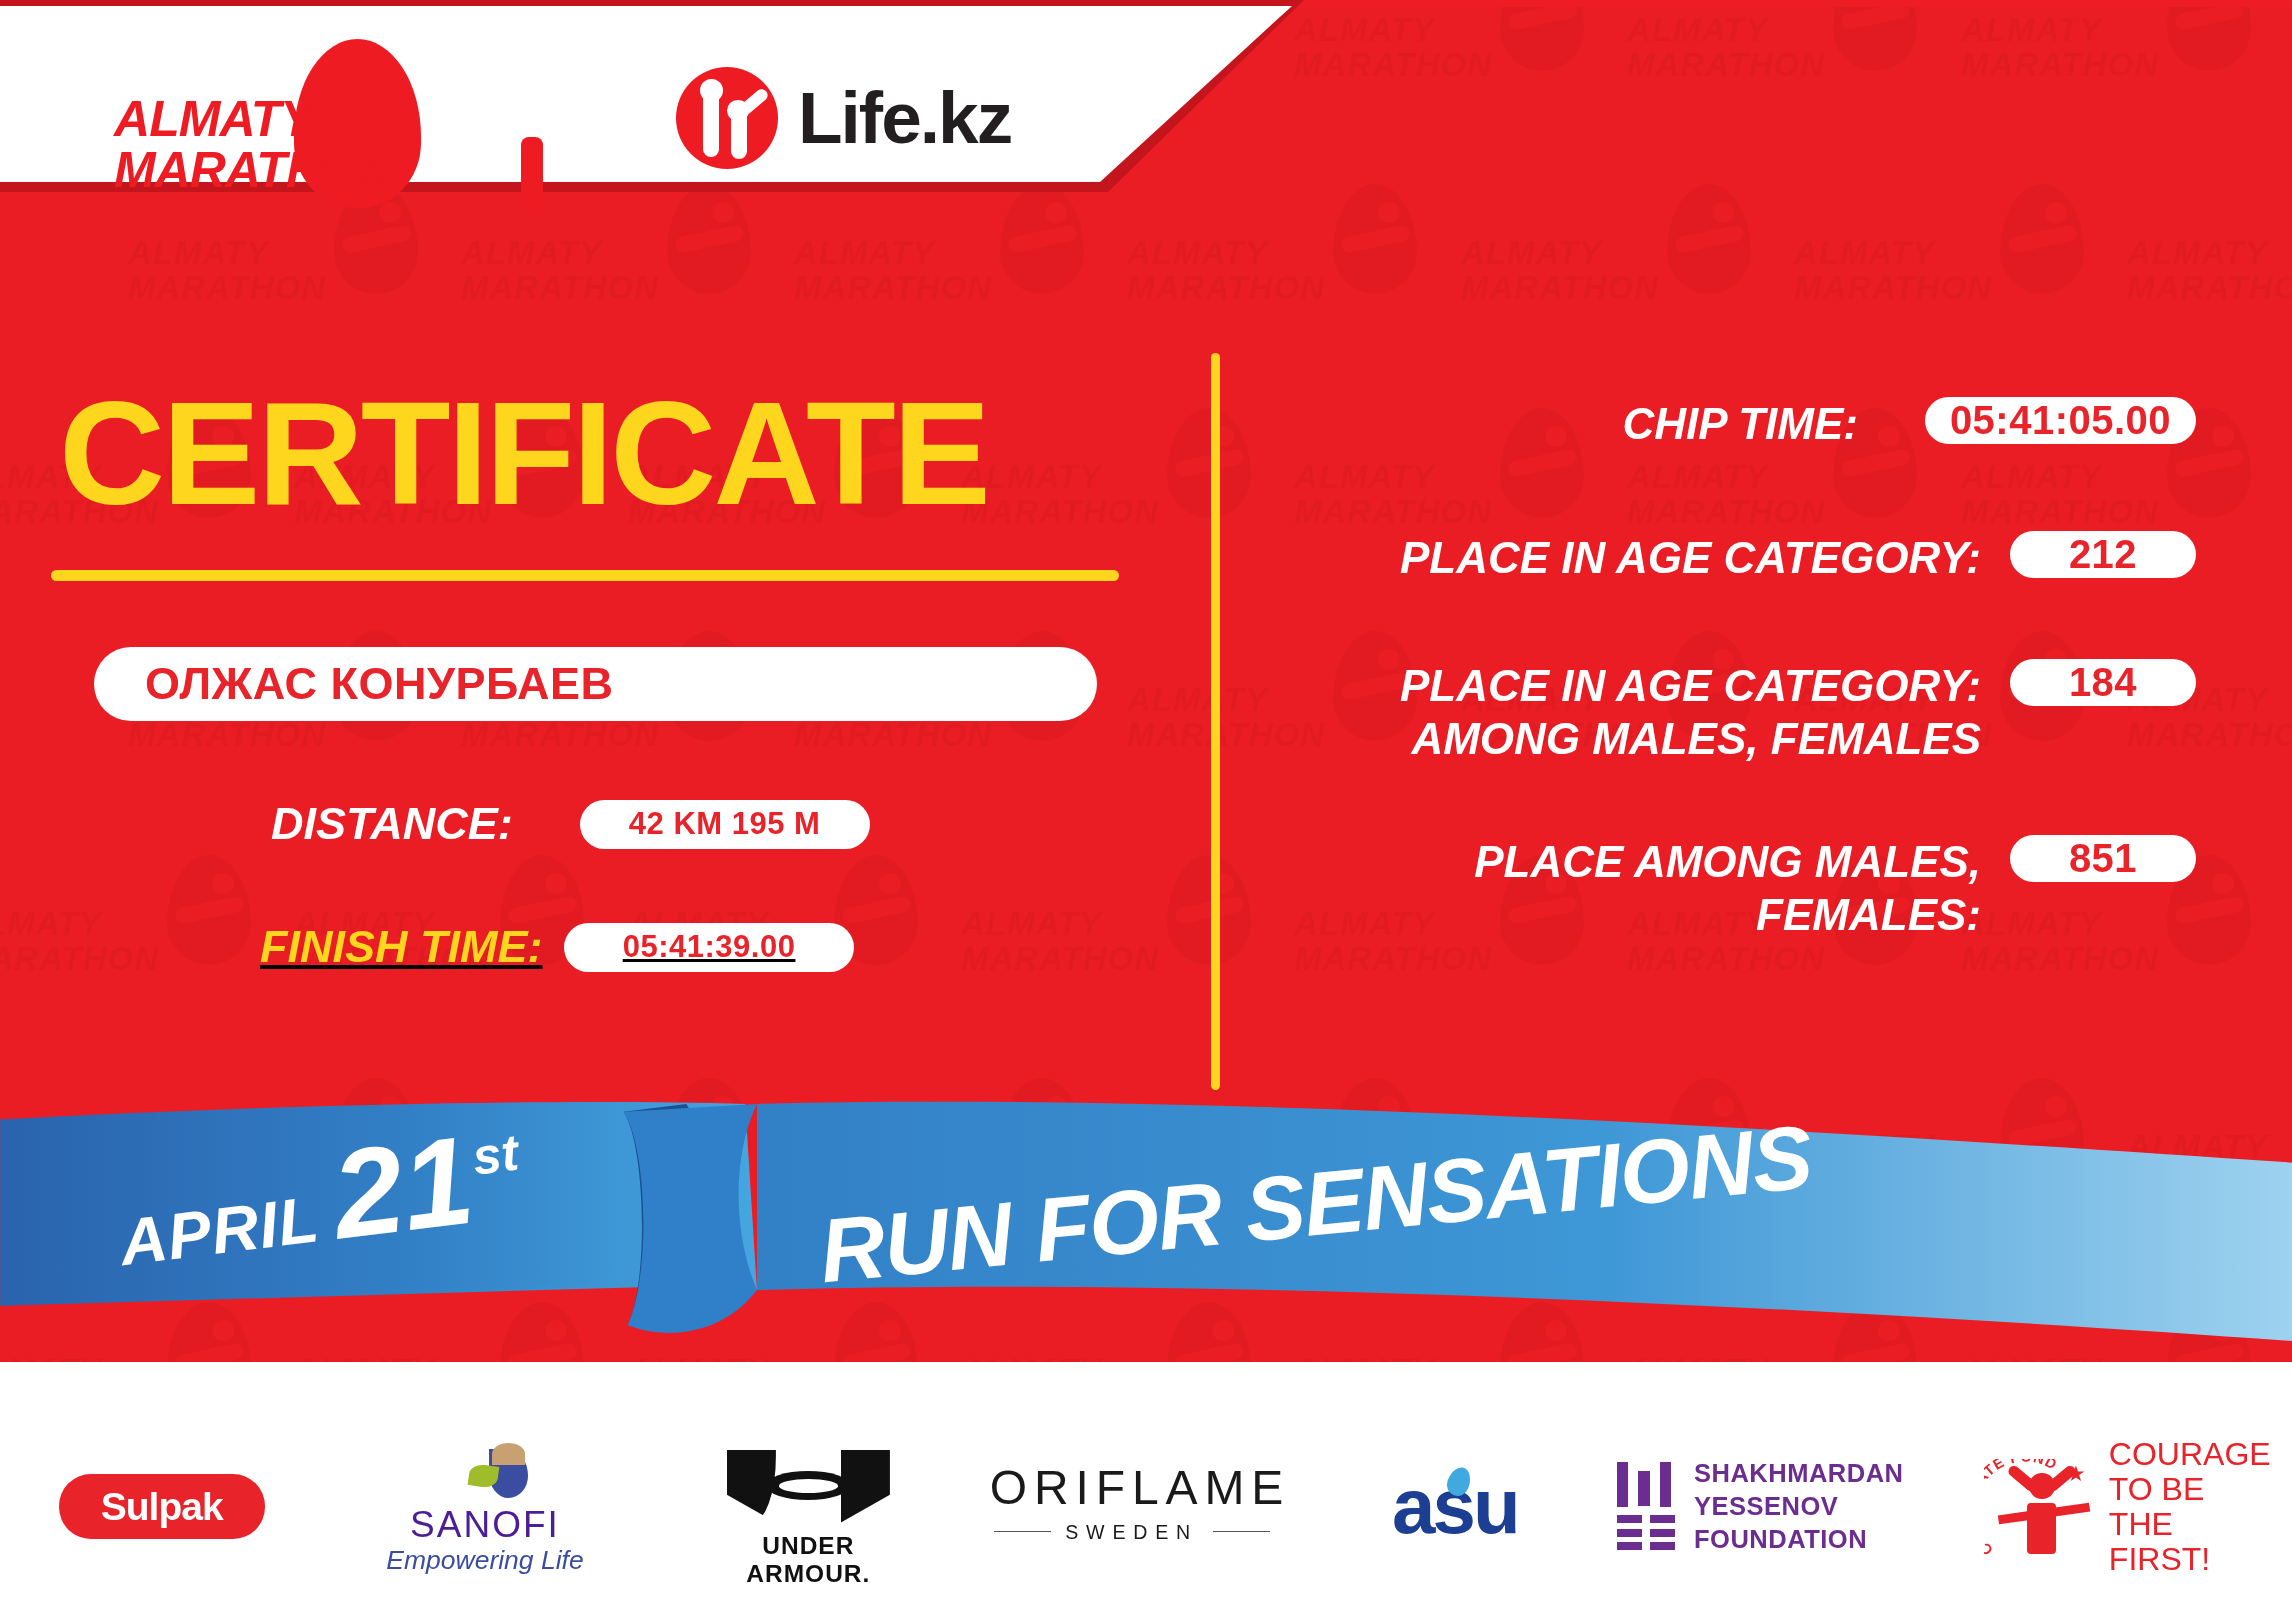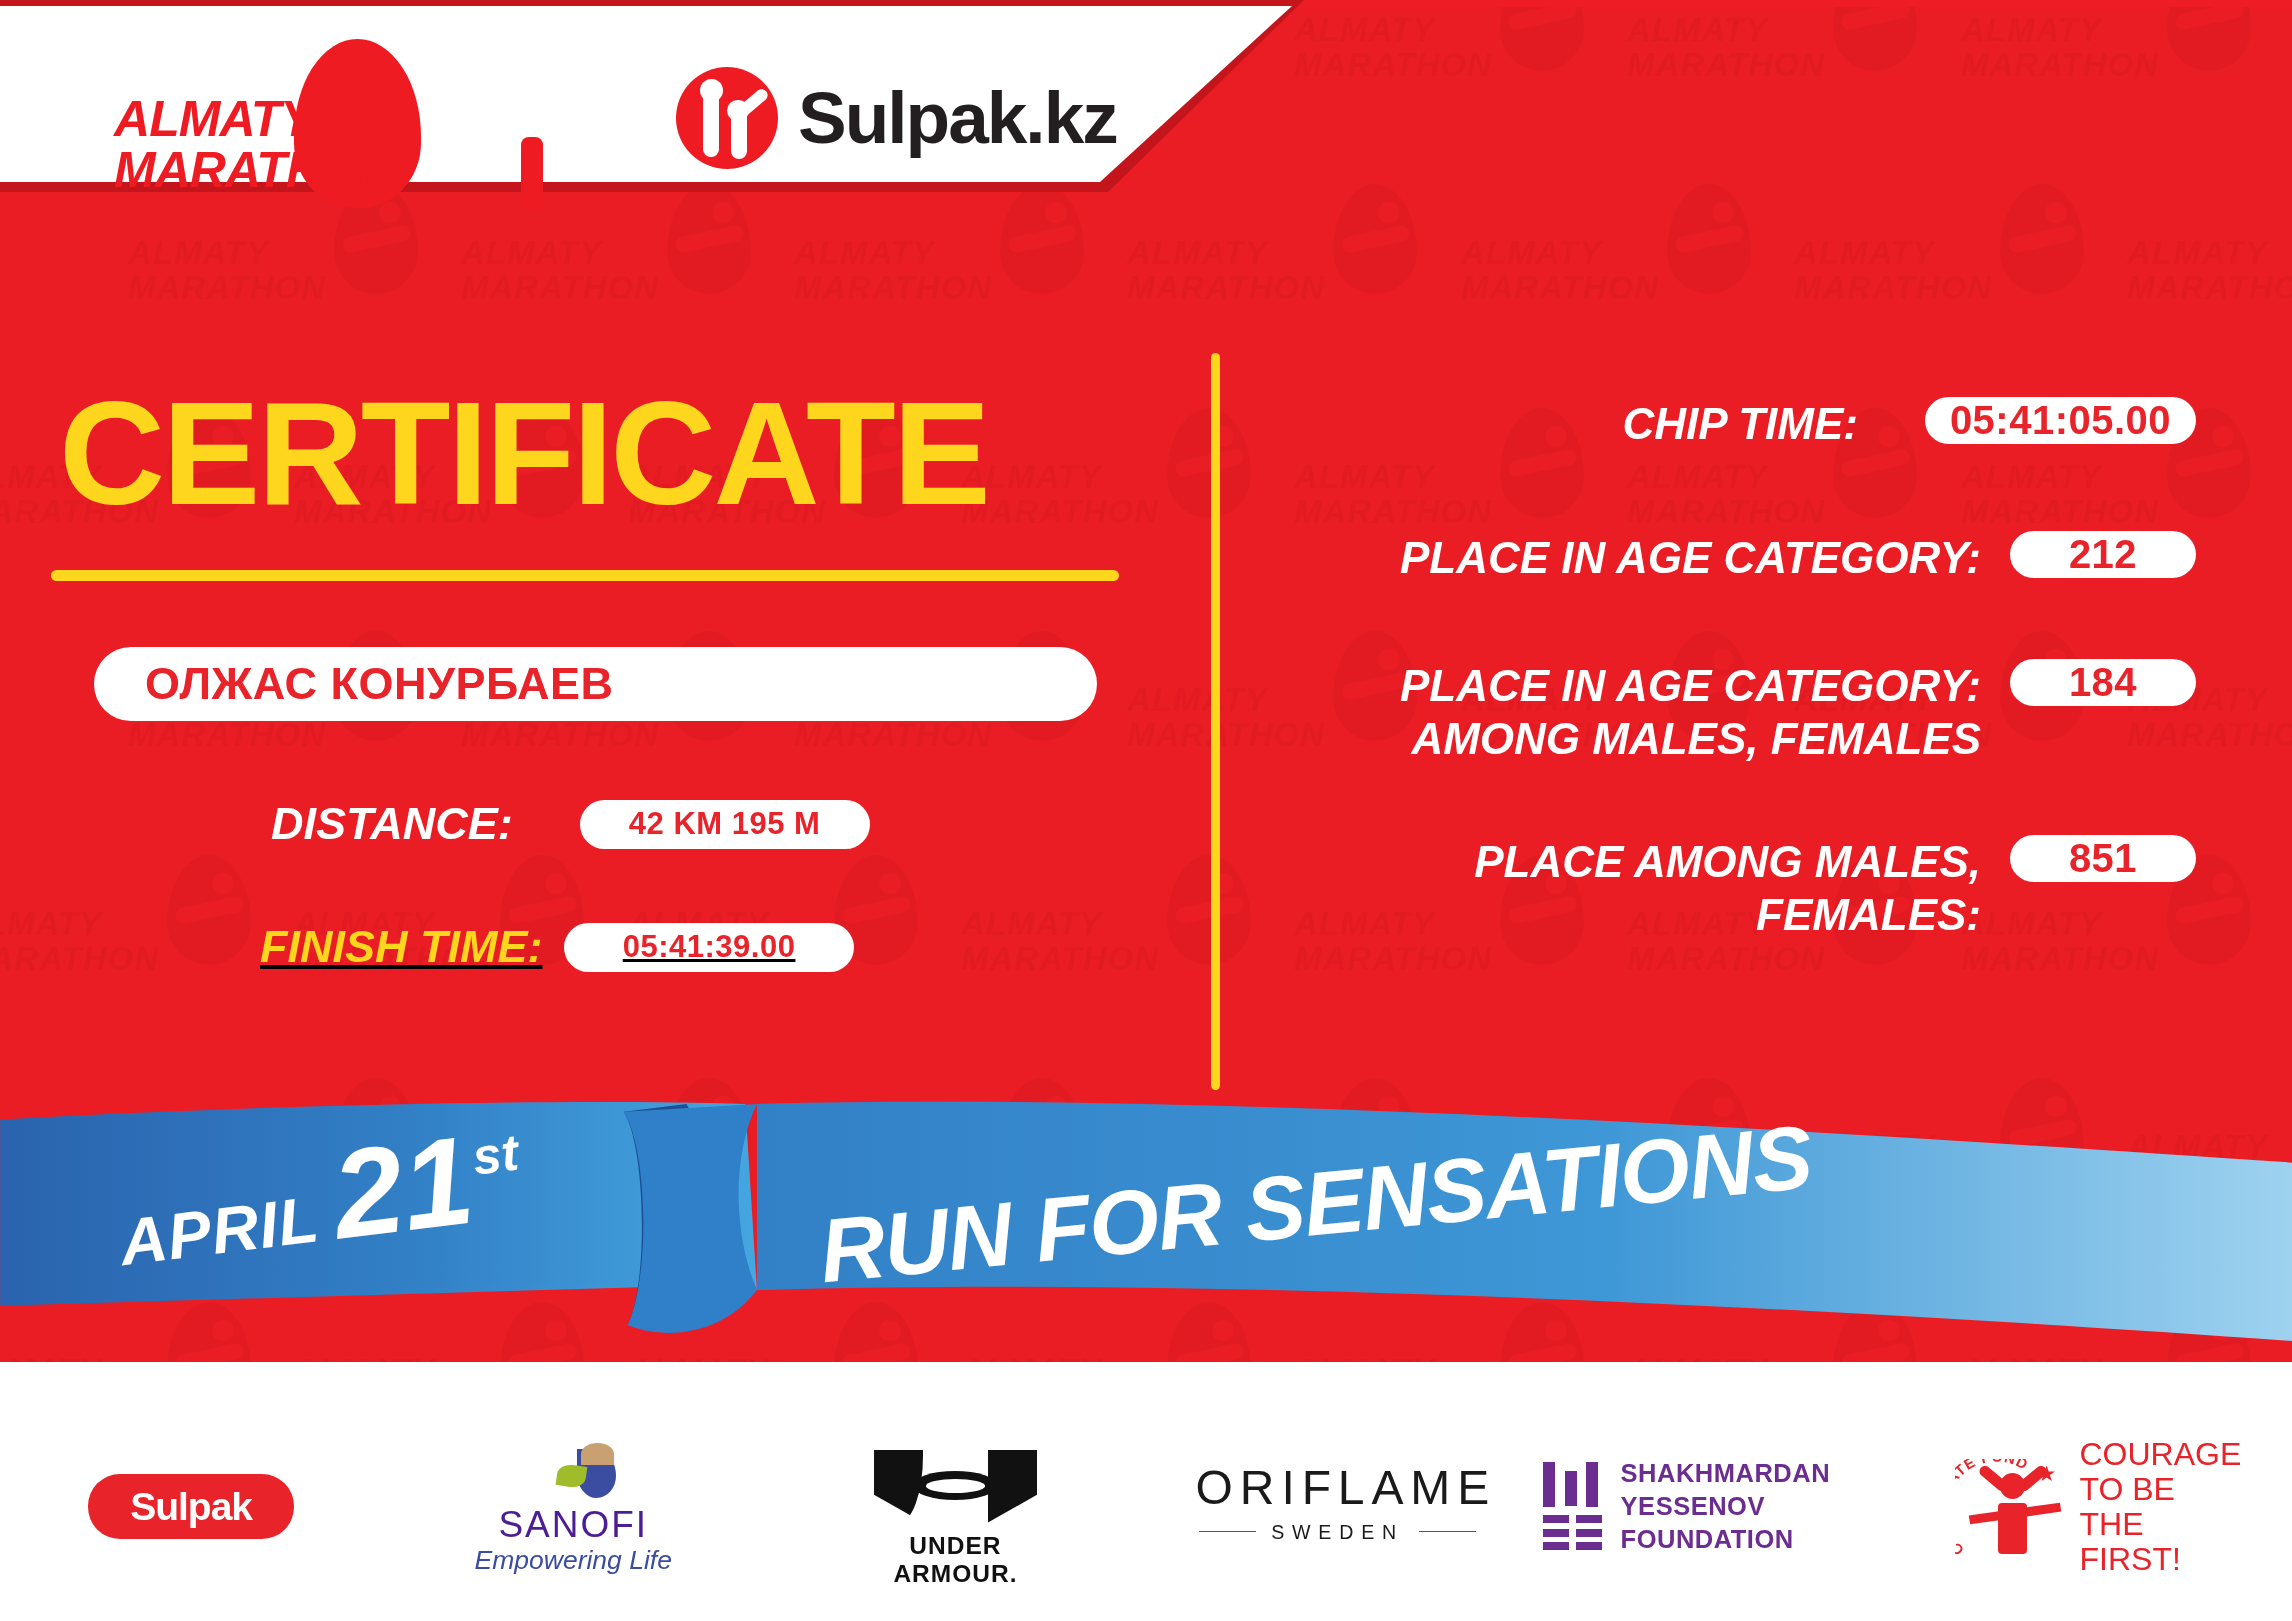--- a/index.html
+++ b/index.html
@@ -393,21 +393,21 @@
     </div>
 
     <div class="kaspi">
       <div class="kaspi-circle">
         <div class="k-f1"></div>
         <div class="k-h1"></div>
         <div class="k-f2"></div>
         <div class="k-h2"></div>
         <div class="k-arm"></div>
       </div>
-      <div class="kaspi-txt">Sulpak.kz</div>
+      <div class="kaspi-txt">Life.kz</div>
     </div>
   </div>
 
   <div class="cert-title">CERTIFICATE</div>
   <div class="cert-rule"></div>
 
   <div class="name-pill">
     <span>ОЛЖАС КОНУРБАЕВ</span>
   </div>
 
@@ -503,20 +503,26 @@
 
     <div class="sp">
       <div class="oriflame">
         <div class="on">ORIFLAME</div>
         <div class="ln l"></div>
         <div class="ln r"></div>
         <div class="os">SWEDEN</div>
       </div>
     </div>
 
+    <div class="sp">
+      <div class="asu">
+        <span>asu</span>
+        <div class="drop"></div>
+      </div>
+    </div>
 
     <div class="sp">
       <div class="yess">
         <div class="bars" id="yess-bars">
             <i style="left: 0px; top: 0px; width: 11.8px; height: 45px;"></i>
             <i style="left: 21.6px; top: 9.8px; width: 11.8px; height: 35px;"></i>
             <i style="left: 43px; top: 0px; width: 11.8px; height: 45px;"></i>
             <i style="left: 0px; top: 53px; width: 25.5px; height: 8.8px;"></i>
             <i style="left: 33px; top: 53px; width: 25.5px; height: 8.8px;"></i>
             <i style="left: 0px; top: 67px; width: 25.5px; height: 8.8px;"></i>

